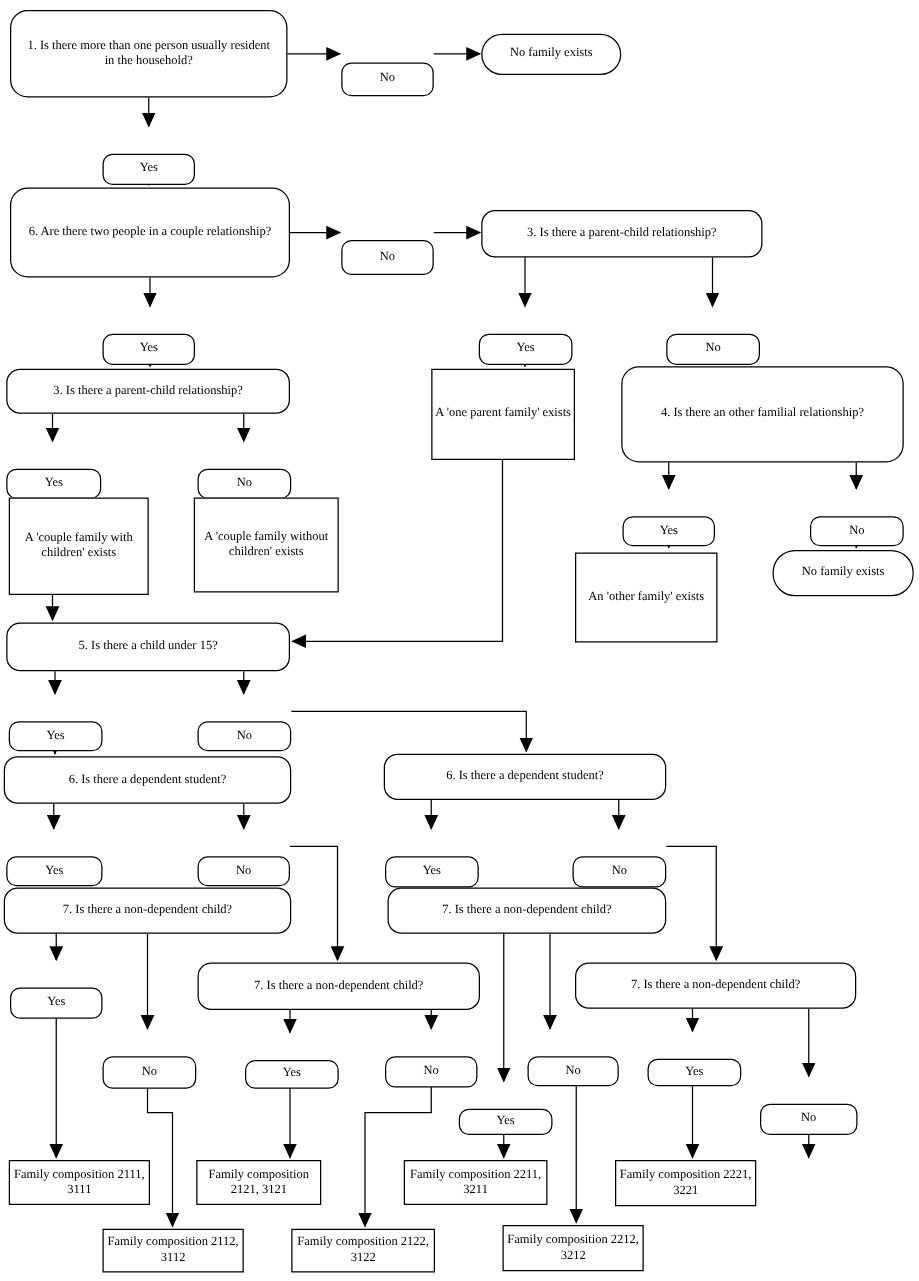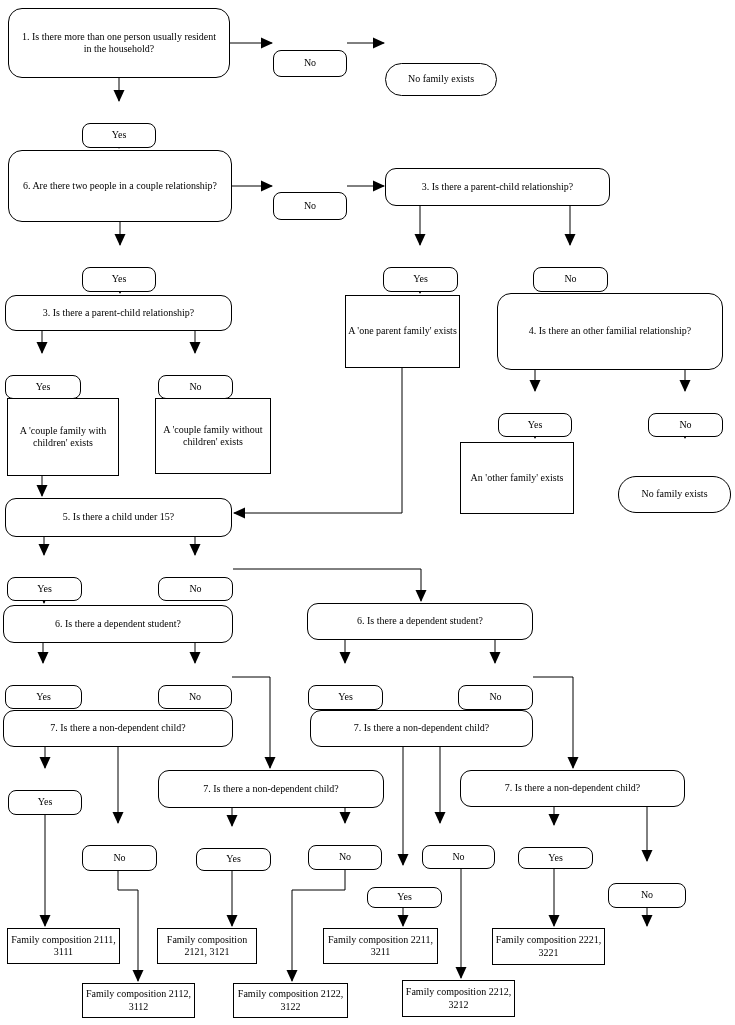--- a/index.html
+++ b/index.html
@@ -8,21 +8,21 @@
   .edges{position:absolute;left:0;top:0;}
   .edges polyline{fill:none;stroke:#000;stroke-width:1;}
   .node{position:absolute;box-sizing:border-box;border:1px solid #000;background:#fff;
         display:flex;align-items:center;justify-content:center;text-align:center;
         line-height:1.22;padding:0 4px;}
   .q{border-radius:11px;padding:0 11px;}
   .r14{border-radius:14px;}
   .yn{border-radius:8px;margin-top:20px;}
   .rect{border-radius:0;padding:0 2px;}
   .fc{border-radius:0;padding:0 1px;}
-  .stadium{border-radius:18px;margin-top:36px;}
+  .stadium{border-radius:18px;}
   .biground{border-radius:16px;padding:0 6px;}
 </style>
 </head>
 <body>
 
 <div class="stage">
 
   <svg class="edges" width="735" height="1025">
     <defs>
       <marker id="ah" markerUnits="userSpaceOnUse" markerWidth="14" markerHeight="14" refX="11" refY="6" orient="auto">

